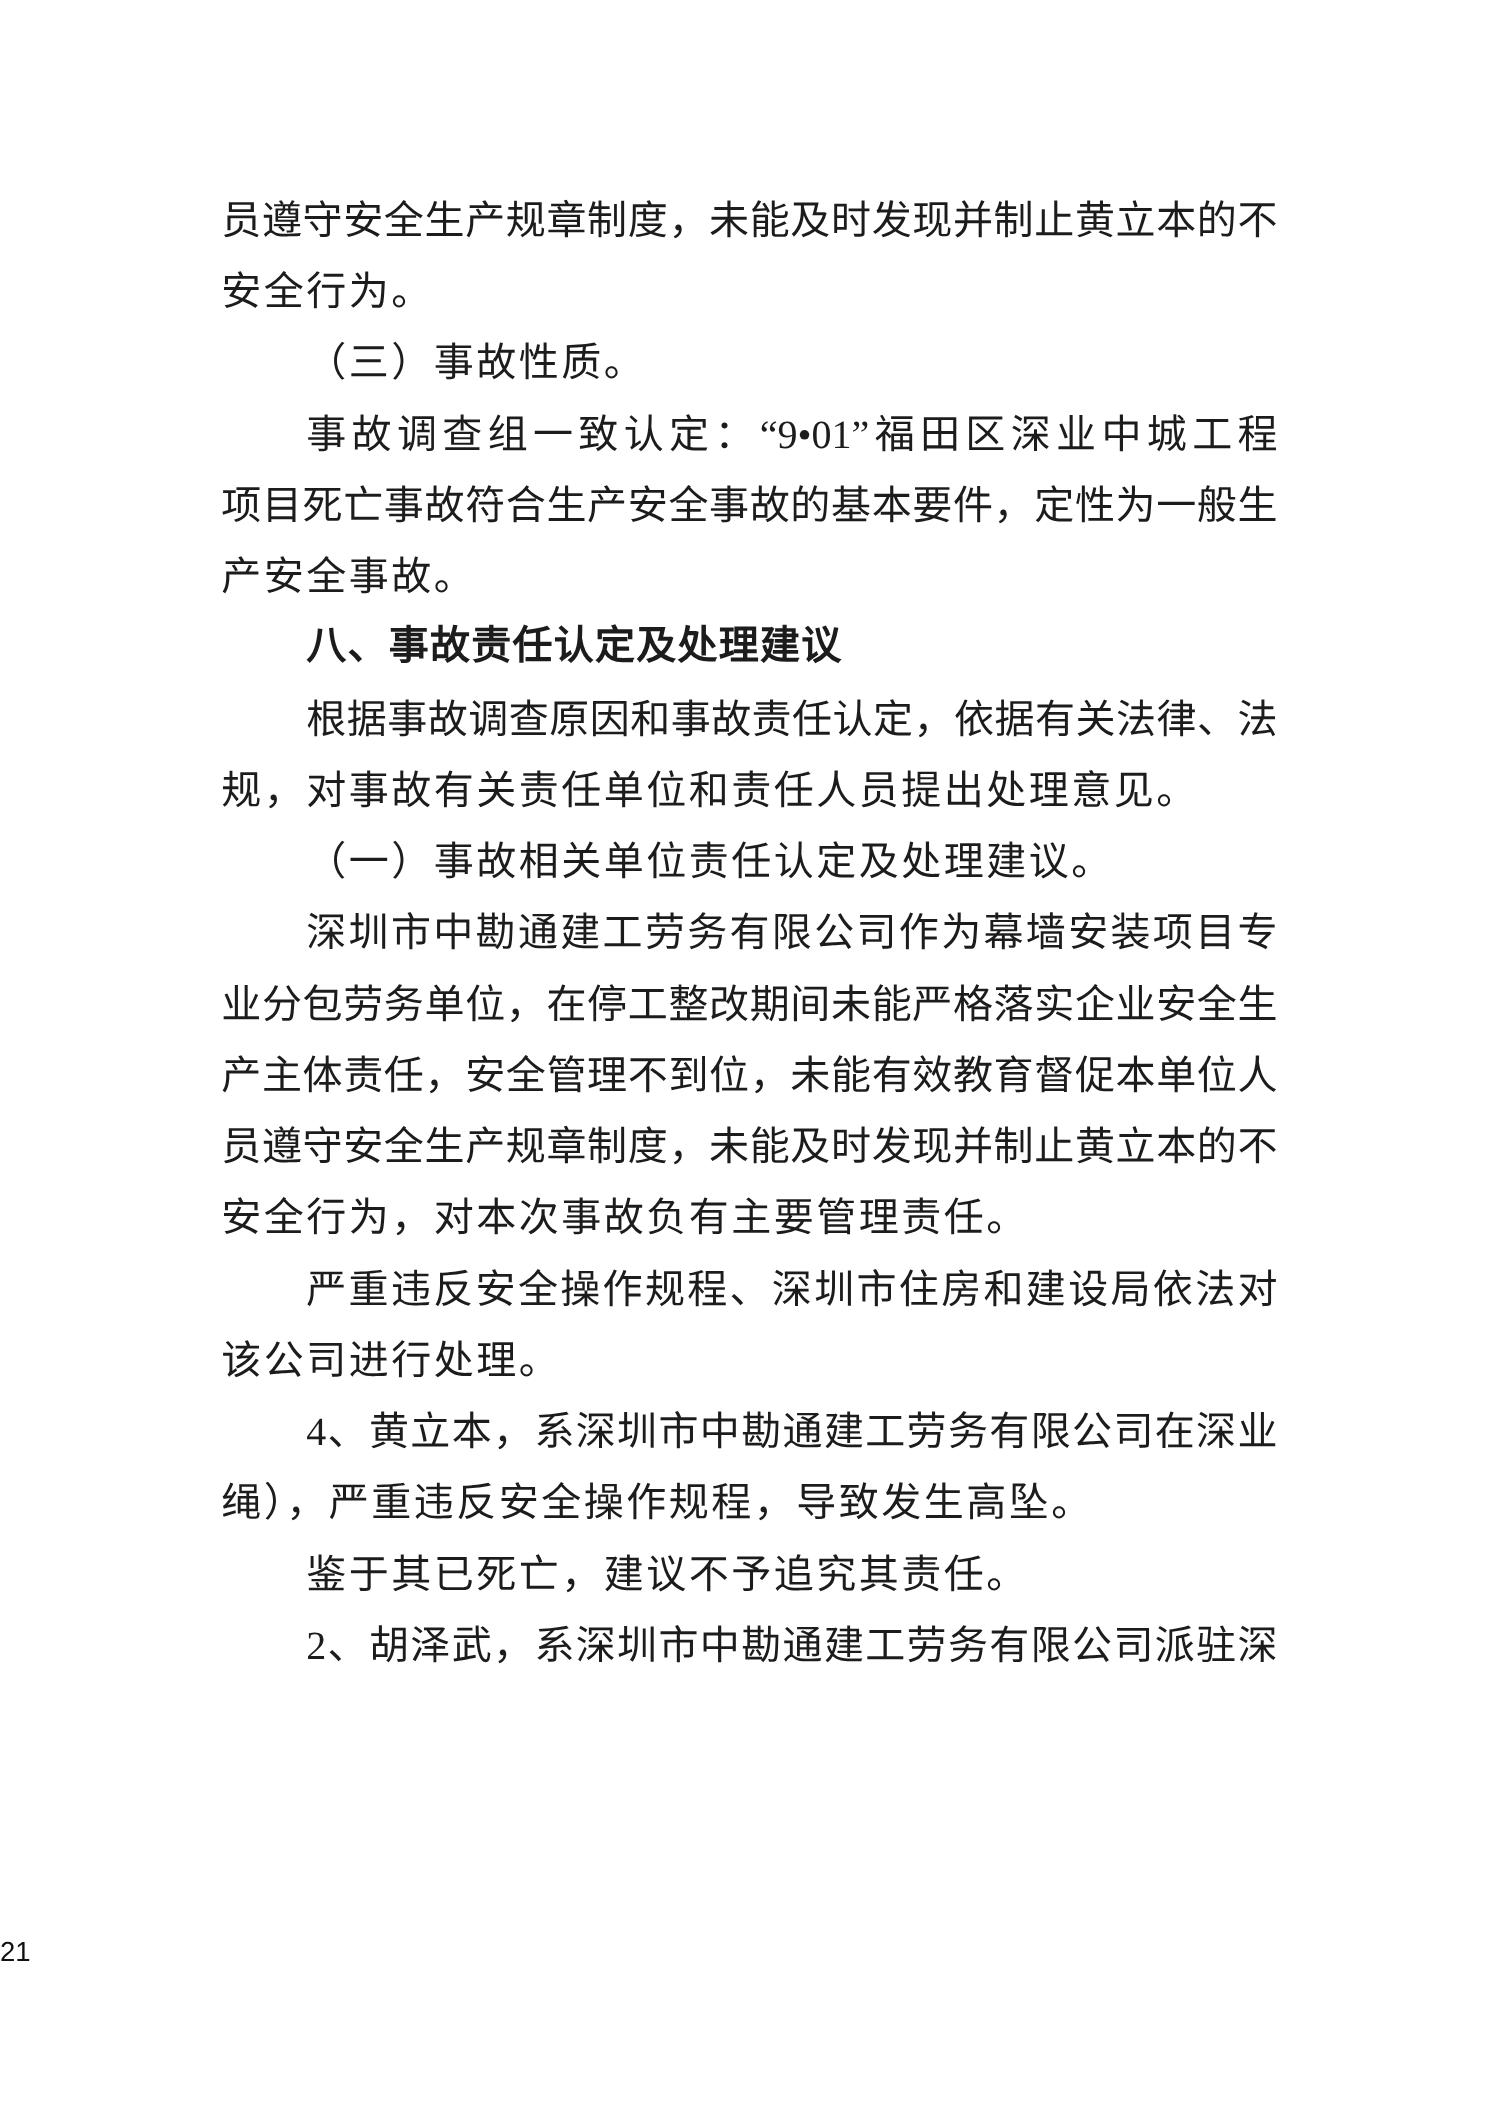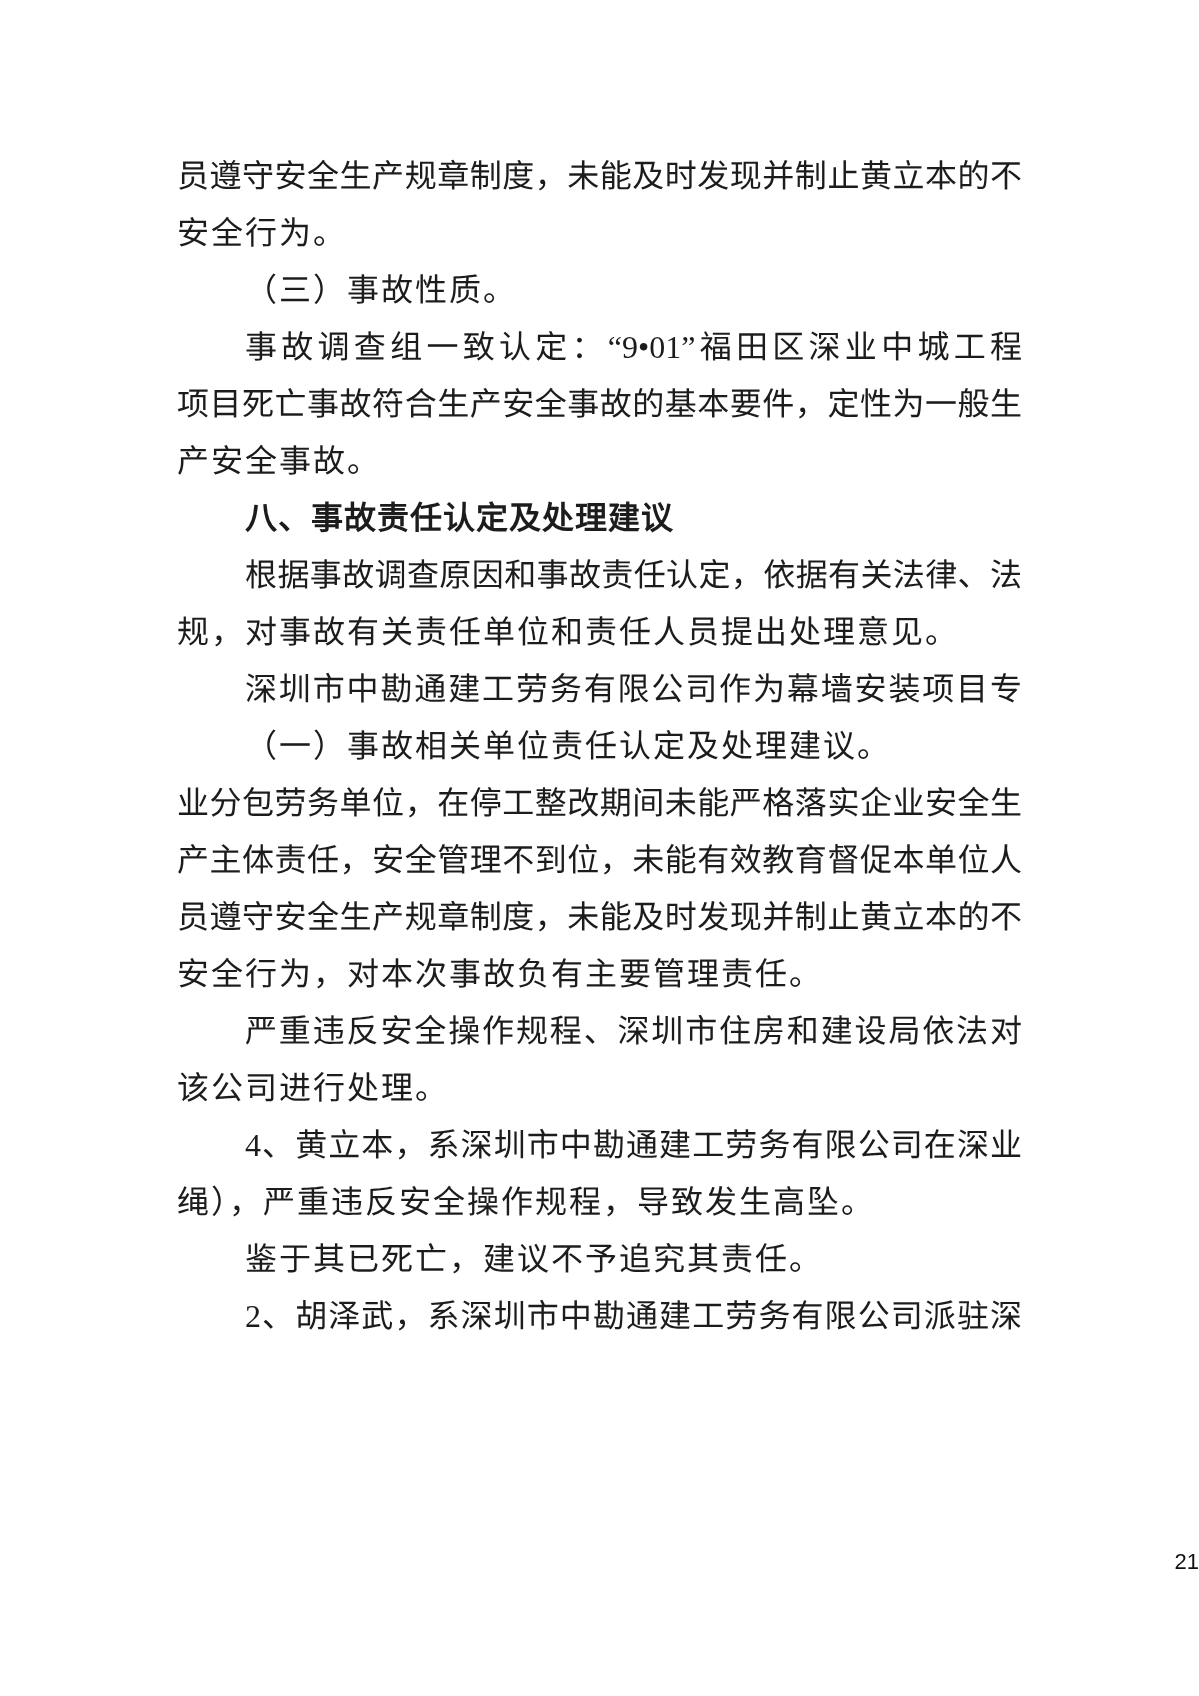--- a/index.html
+++ b/index.html
@@ -32,55 +32,55 @@
   .ln.just {
     letter-spacing: 0;
     white-space: normal;
     text-align: justify;
     text-align-last: justify;
   }
   .ln.ind {
     text-indent: 68px;
   }
   .ln.head {
-    font-family: Liberation Serif, serif;
+    font-family: Liberation Mono, monospace;
     font-weight: 700;
     letter-spacing: 1px;
     white-space: nowrap;
     text-align: left;
     text-align-last: left;
   }
   .page-num {
     position: absolute;
     top: 1548px;
     left: 0;
     width: 100%;
-    text-align: right;
+    text-align: left;
     font-family: "Liberation Sans", "DejaVu Sans", sans-serif;
     font-size: 22px;
     line-height: 28px;
     color: #111111;
   }
 </style>
 </head>
 <body>
 
 <div class="page">
   <div class="text-block">
     <div class="ln just">员遵守安全生产规章制度，未能及时发现并制止黄立本的不</div>
     <div class="ln">安全行为。</div>
     <div class="ln ind">（三）事故性质。</div>
     <div class="ln ind just">事故调查组一致认定：“9•01”福田区深业中城工程</div>
     <div class="ln just">项目死亡事故符合生产安全事故的基本要件，定性为一般生</div>
     <div class="ln">产安全事故。</div>
     <div class="ln ind head">八、事故责任认定及处理建议</div>
     <div class="ln ind just">根据事故调查原因和事故责任认定，依据有关法律、法</div>
     <div class="ln">规，对事故有关责任单位和责任人员提出处理意见。</div>
+    <div class="ln ind">（一）事故相关单位责任认定及处理建议。</div>
     <div class="ln ind just">深圳市中勘通建工劳务有限公司作为幕墙安装项目专</div>
-    <div class="ln ind">（一）事故相关单位责任认定及处理建议。</div>
     <div class="ln just">业分包劳务单位，在停工整改期间未能严格落实企业安全生</div>
     <div class="ln just">产主体责任，安全管理不到位，未能有效教育督促本单位人</div>
     <div class="ln just">员遵守安全生产规章制度，未能及时发现并制止黄立本的不</div>
     <div class="ln">安全行为，对本次事故负有主要管理责任。</div>
     <div class="ln ind just">严重违反安全操作规程、深圳市住房和建设局依法对</div>
     <div class="ln">该公司进行处理。</div>
     <div class="ln ind just">4、黄立本，系深圳市中勘通建工劳务有限公司在深业</div>
     <div class="ln">绳），严重违反安全操作规程，导致发生高坠。</div>
     <div class="ln ind">鉴于其已死亡，建议不予追究其责任。</div>
     <div class="ln ind just">2、胡泽武，系深圳市中勘通建工劳务有限公司派驻深</div>

